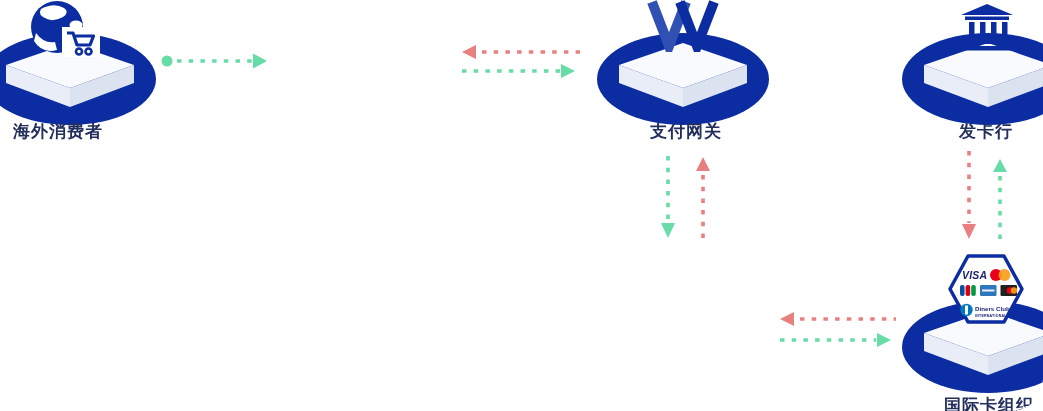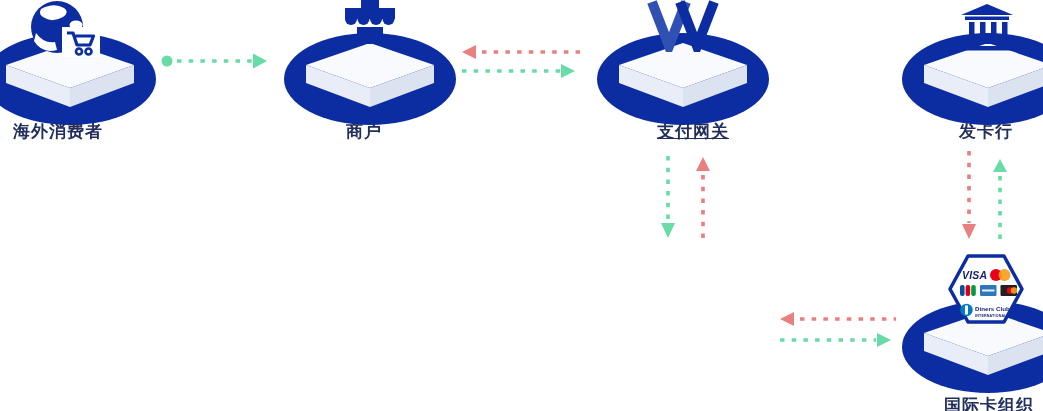--- a/index.html
+++ b/index.html
@@ -1,17 +1,17 @@
 <!DOCTYPE html>
 <html style="--navy: #0B2DA1; --label: #222E5C; --green: #68DCA6; --red: #E98080; --platform_top: #F8FAFD; --platform_left: #E8EDF7; --platform_right: #DCE3F0; --w_light_blue: #3050B4; --visa_blue: #1A1F71; --mc_red: #EB001B; --mc_orange: #F79E1B; --amex_blue: #2E77BC; --jcb_blue: #0B4EA2; --jcb_red: #D6001C; --jcb_green: #009A44; --diners_blue: #0079BE; --dark_card: #24201F;"><head>
 <meta charset="utf-8">
 <style>
   * { margin:0; padding:0; box-sizing:border-box; }
   html,body { background:#fff; font-family:"Liberation Sans", sans-serif; }
-  .canvas { position:relative; width:1043px; height:411px; background:#fff; overflow:hidden; }
+  .canvas { position:relative; width:1043px; height:411px; background:#fff; overflow:hidden;border-radius:32px; }
   .node { position:absolute; width:176px; height:100px; }
   .pedestal { position:absolute; left:0; top:0; }
   .ped-ellipse { fill:var(--navy); }
   .ped-top    { fill:var(--platform_top); }
   .ped-left   { fill:var(--platform_left); }
   .ped-right  { fill:var(--platform_right); }
   .node-label { position:absolute; font-size:17px; font-weight:bold; color:var(--label);
                 letter-spacing:1px; white-space:nowrap; }
   .icon-svg { position:absolute; }
   .navy-fill { fill:var(--navy); }
@@ -42,51 +42,33 @@
       <ellipse cx="52" cy="25" rx="6.5" ry="4.5" fill="#fff"></ellipse>
       <path d="M12,33 q8,11 19,9 l2,8 q-15,4 -23,-9 z" fill="#fff"></path>
       <rect x="38" y="27" width="38" height="30" fill="#fff"></rect>
       <path d="M43,33 h6 l4,12 h13 l3.5,-9 h-18" fill="none" stroke="var(--navy)" stroke-width="3.2" stroke-linejoin="round"></path>
       <circle cx="55" cy="51.5" r="3" fill="none" stroke="var(--navy)" stroke-width="2.6"></circle>
       <circle cx="64.5" cy="51.5" r="3" fill="none" stroke="var(--navy)" stroke-width="2.6"></circle>
     </svg>
     <div class="node-label" style="left:31px; top:89px;">海外消费者</div>
   </div>
 
-  <div class="node" style="left:282px; top:31px;">
-    <svg class="pedestal" width="176" height="100" viewBox="0 0 176 100">
-      <ellipse class="ped-ellipse" cx="88" cy="48" rx="86" ry="46"></ellipse>
-      <polygon class="ped-top" points="24,34 88,12 152,34 88,57"></polygon>
-      <polygon class="ped-left" points="24,34 24,52 88,76 88,57"></polygon>
-      <polygon class="ped-right" points="152,34 152,52 88,76 88,57"></polygon>
-    </svg>
-    <svg class="icon-svg" style="left:58px; top:-31px;" width="60" height="48" viewBox="0 0 60 48">
-      <rect x="21" y="0" width="18" height="8" class="navy-fill"></rect>
-      <rect x="5" y="8" width="50" height="11" class="navy-fill"></rect>
-      <circle cx="11" cy="19" r="6" class="navy-fill"></circle>
-      <circle cx="23.5" cy="19" r="6" class="navy-fill"></circle>
-      <circle cx="36" cy="19" r="6" class="navy-fill"></circle>
-      <circle cx="48.5" cy="19" r="6" class="navy-fill"></circle>
-      <rect x="17" y="27" width="26" height="17" class="navy-fill"></rect>
-    </svg>
-    <div class="node-label" style="left:64px; top:89px;">商户</div>
-  </div>
 
   <div class="node" style="left:595px; top:31px;">
     <svg class="pedestal" width="176" height="100" viewBox="0 0 176 100">
       <ellipse class="ped-ellipse" cx="88" cy="48" rx="86" ry="46"></ellipse>
       <polygon class="ped-top" points="24,34 88,12 152,34 88,57"></polygon>
       <polygon class="ped-left" points="24,34 24,52 88,76 88,57"></polygon>
       <polygon class="ped-right" points="152,34 152,52 88,76 88,57"></polygon>
     </svg>
     <svg class="icon-svg" style="left:48px; top:-31px;" width="80" height="52" viewBox="0 0 80 52">
       <polyline points="9,2 26,46 43,2" fill="none" stroke="var(--w_light_blue)" stroke-width="10"></polyline>
       <polyline points="37,2 54,46 71,2" fill="none" stroke="var(--navy)" stroke-width="10"></polyline>
     </svg>
-    <div class="node-label" style="left:62px; top:89px;text-decoration:underline;">支付网关</div>
+    <div class="node-label" style="left:55px; top:89px;">支付网关</div>
   </div>
 
   <div class="node" style="left:900px; top:31px;">
     <svg class="pedestal" width="176" height="100" viewBox="0 0 176 100">
       <ellipse class="ped-ellipse" cx="88" cy="48" rx="86" ry="46"></ellipse>
       <polygon class="ped-top" points="24,34 88,12 152,34 88,57"></polygon>
       <polygon class="ped-left" points="24,34 24,52 88,76 88,57"></polygon>
       <polygon class="ped-right" points="152,34 152,52 88,76 88,57"></polygon>
     </svg>
     <svg class="icon-svg" style="left:58px; top:-27px;" width="58" height="48" viewBox="0 0 58 48">

